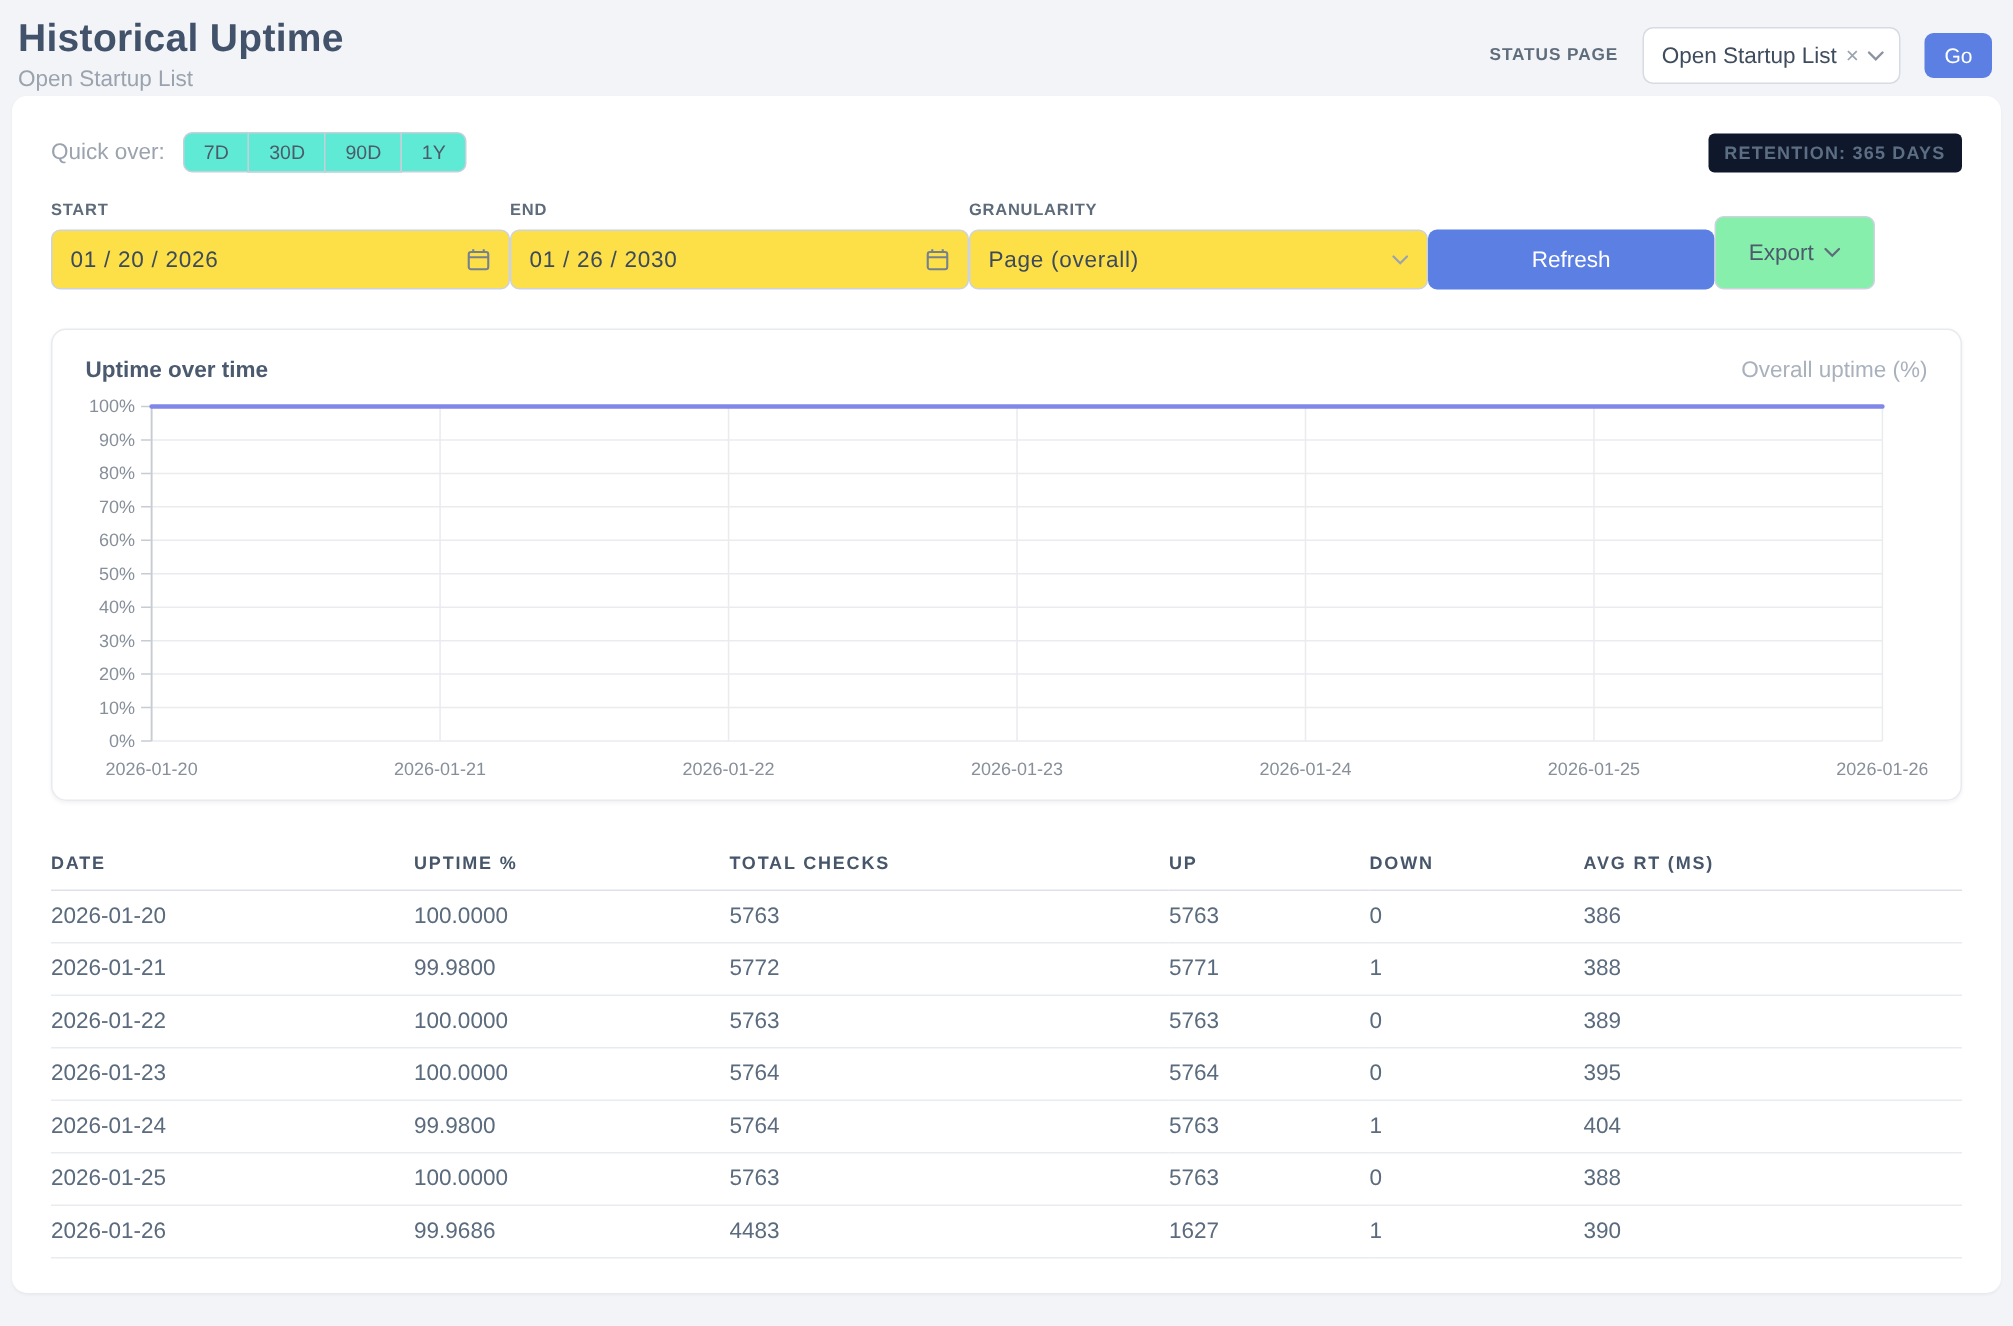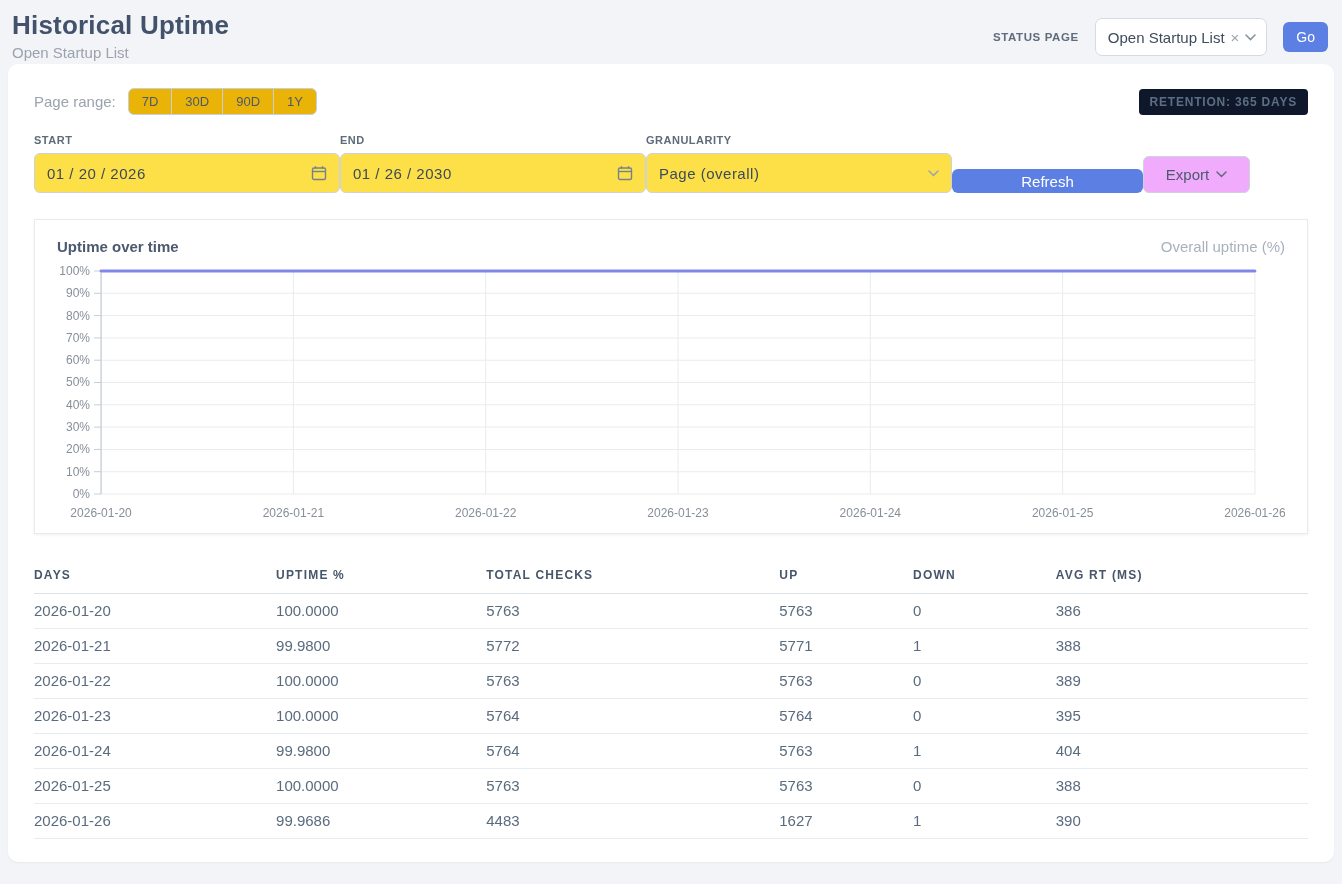--- a/index.html
+++ b/index.html
@@ -35,21 +35,21 @@
   .main-card {
     background: #fff; border-radius: 10px; margin: 0 8px;
     height: 798px; padding: 24px 26px;
     box-shadow: 0 1px 2px rgba(20,30,50,.05);
   }
   .filters-row1 { display: flex; justify-content: space-between; align-items: center; }
   .quick-left { display: flex; align-items: center; }
   .quick-label { font-size: 15px; color: #9aa3ae; margin-right: 12px; }
   .seg-group { display: flex; }
   .seg-btn {
-    background: #eab308; border: 1px solid #c7cfda; color: #4c5a6b;
+    background: #5eead4; border: 1px solid #c7cfda; color: #4c5a6b;
     font-size: 13px; font-family: inherit; padding: 5px 13px; cursor: pointer; margin-left: -1px;
   }
   .seg-btn:first-child { border-radius: 6px 0 0 6px; margin-left: 0; }
   .seg-btn:last-child { border-radius: 0 6px 6px 0; }
   .retention-badge {
     background: #0f172a; color: #5c6e84; font-size: 12px; font-weight: 700;
     letter-spacing: .8px; padding: 6px 11px; border-radius: 4px;
   }
   .filters-row2 { display: flex; align-items: flex-end; margin-top: 19px; }
   .field { width: 306px; }
@@ -59,30 +59,30 @@
   }
   .input-box {
     display: flex; align-items: center; justify-content: space-between;
     border: 1px solid #ccd3dc; border-radius: 6px; height: 40px;
     padding: 0 12px; background: #fde047; cursor: text;
   }
   .input-box .value { font-size: 15px; color: #3d4a5c; letter-spacing: .5px; }
   .select-box { cursor: pointer; }
   .refresh-btn {
     background: #5b7fe3; color: #fff; border: none; border-radius: 6px;
-    height: 24px; width: 191px; font-size: 15px; font-family: inherit; cursor: pointer;
+    height: 40px; width: 191px; font-size: 15px; font-family: inherit; cursor: pointer;
   }
   .export-btn {
-    background: #f0abfc; border: 1px solid #ccd3dc; border-radius: 6px;
-    height: 37px; width: 107px; font-size: 15px; font-family: inherit; color: #4c5a6b;
+    background: #86efac; border: 1px solid #ccd3dc; border-radius: 6px;
+    height: 49px; width: 107px; font-size: 15px; font-family: inherit; color: #4c5a6b;
     display: flex; align-items: center; justify-content: center; gap: 7px; cursor: pointer;
   }
   
   .chart-card {
-    margin-top: 26px; border: 1px solid #e7eaef; border-radius: 0;
+    margin-top: 26px; border: 1px solid #e7eaef; border-radius: 10px;
     box-shadow: 0 1px 3px rgba(16,24,40,.06); padding: 18px 22px 8px;
   }
   .chart-head { display: flex; justify-content: space-between; align-items: center; margin-bottom: 8px; }
   .chart-title { font-size: 15px; font-weight: 700; color: #4b5a6e; }
   .chart-legend { font-size: 15px; color: #a9b1bd; }
   .chart-svg { display: block; width: 100%; height: 262px; }
   
   .uptime-table { width: 100%; border-collapse: collapse; margin-top: 28px; }
   .uptime-table th {
     text-align: left; font-size: 12px; font-weight: 700; letter-spacing: 1.2px;
@@ -111,21 +111,21 @@
         </svg>
     </div>
     <button class="go-btn">Go</button>
   </div>
 </div>
 
 <div class="main-card">
 
   <div class="filters-row1">
     <div class="quick-left">
-      <span class="quick-label">Page range:</span>
+      <span class="quick-label">Quick over:</span>
       <div class="seg-group">
         <button class="seg-btn">7D</button>
         <button class="seg-btn">30D</button>
         <button class="seg-btn">90D</button>
         <button class="seg-btn">1Y</button>
       </div>
     </div>
     <span class="retention-badge">RETENTION: 365 DAYS</span>
   </div>
 
@@ -234,21 +234,21 @@
     <colgroup>
       <col style="width:19%">
         <col style="width:16.5%">
         <col style="width:23%">
       <col style="width:10.5%">
         <col style="width:11.2%">
         <col style="width:19.8%">
     </colgroup>
     <thead>
         <tr id="thead-row">
-          <th>DAYS</th>
+          <th>DATE</th>
           <th>UPTIME %</th>
           <th>TOTAL CHECKS</th>
           <th>UP</th>
           <th>DOWN</th>
           <th>AVG RT (MS)</th>
         </tr>
       </thead>
     <tbody id="tbody">
         <tr>
           <td>2026-01-20</td>

